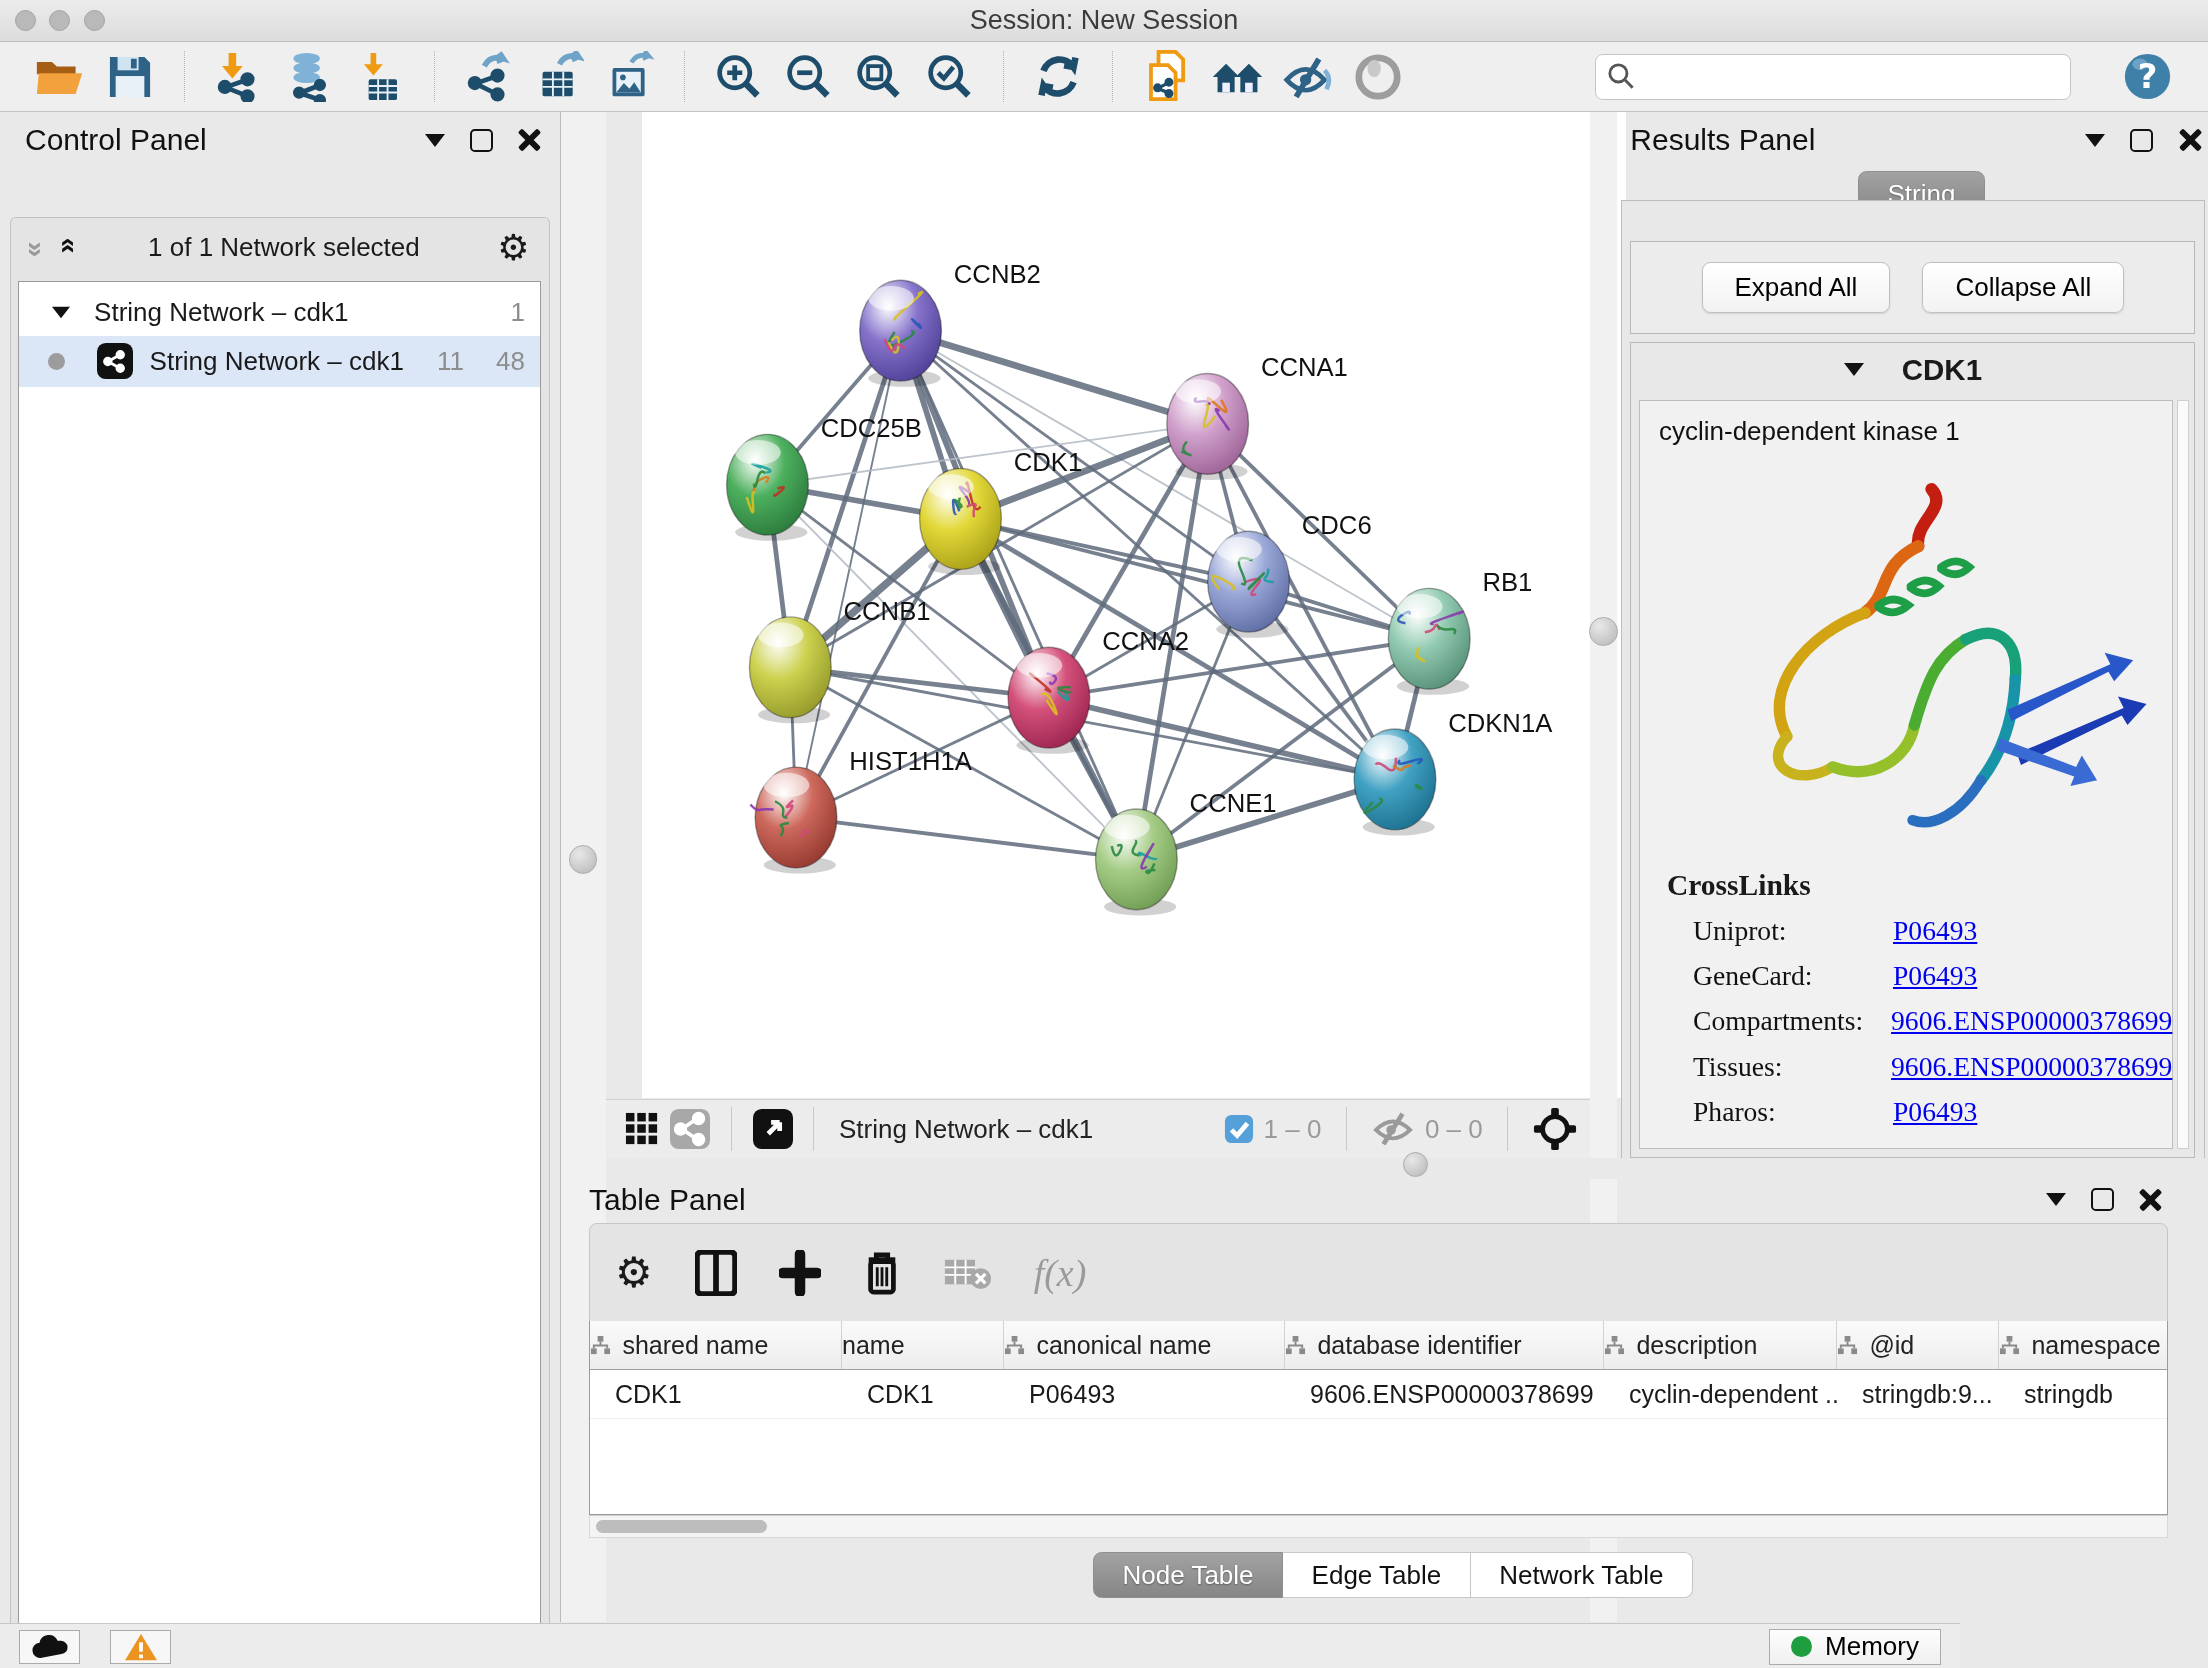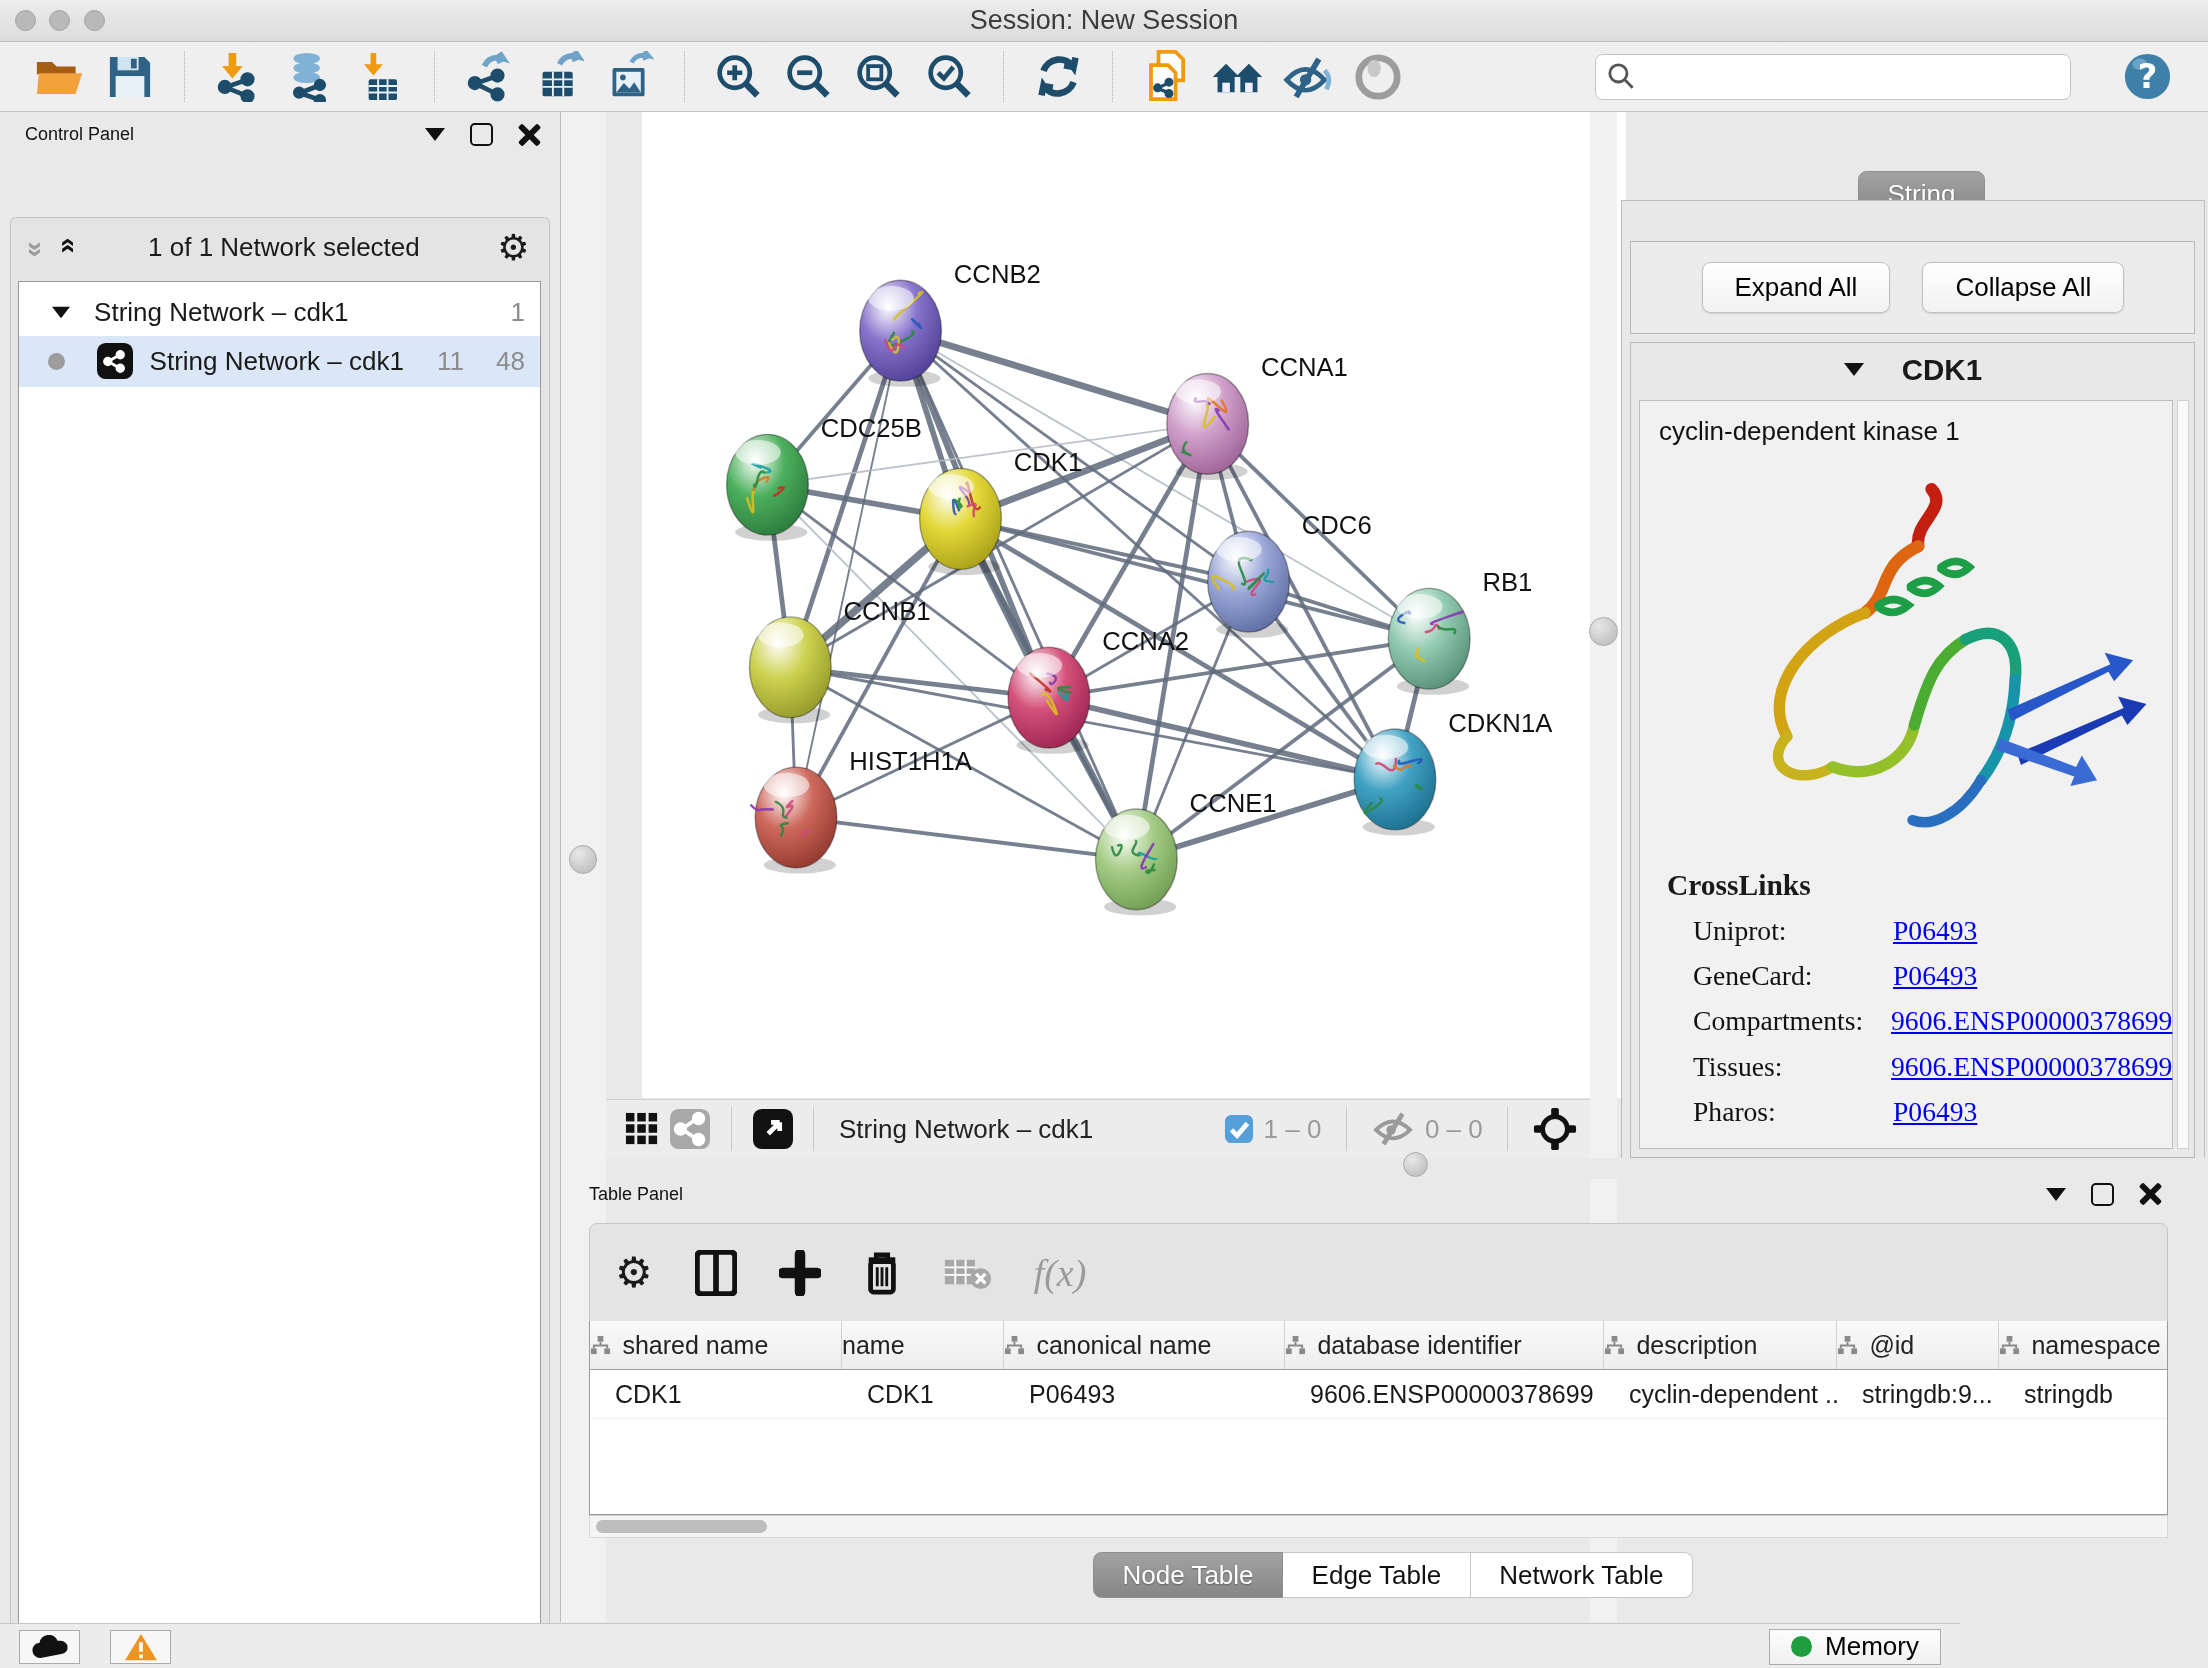--- a/index.html
+++ b/index.html
@@ -15,21 +15,21 @@
 
   
   .toolbar { left:0; top:42px; width:2208px; height:70px; background:#efefef; border-bottom:1px solid #c3c3c3; display:flex; align-items:center; padding:0 25px; }
   .tb-btn { width:55px; height:55px; display:flex; align-items:center; justify-content:center; background:none; border:none; margin:0 7.6px; }
   .tb-sep { width:0; height:51px; border-left:1.9px dotted #b3b3b3; margin:0 19px; }
   .tb-spacer { flex:1; }
   .searchbox { width:476px; height:46px; background:#fff; border:1.9px solid #c4c4c4; border-radius:7.6px; display:flex; align-items:center; padding:0 11.4px; margin-right:42px; }
   .searchbox input { border:none; outline:none; font-size:25px; flex:1; margin-left:9.5px; font-family:"Liberation Sans",sans-serif; background:transparent; }
 
   
-  .panel-head { display:flex; align-items:center; font-size:18px; color:#111; }
+  .panel-head { display:flex; align-items:center; font-size:30px; color:#111; }
   .ph-icons { margin-left:auto; display:flex; align-items:center; gap:25px; }
   .tri-down { width:0; height:0; border-left:10.5px solid transparent; border-right:10.5px solid transparent; border-top:13.3px solid #111; }
   .float-sq { width:23px; height:23px; border:2.9px solid #111; border-radius:4.8px; }
   .close-x { width:23px; height:23px; position:relative; }
   .close-x:before,.close-x:after { content:""; position:absolute; left:-1.9px; top:8.6px; width:27px; height:5.7px; background:#111; border-radius:1.9px; }
   .close-x:before { transform:rotate(45deg); } .close-x:after { transform:rotate(-45deg); }
 
   .tabbar { display:flex; }
   .tab { font-size:26px; padding:6.7px 28.5px; background:#fff; border:1px solid #c6c6c6; border-left-width:0; color:#111; }
   .tab:first-child { border-left-width:1px; border-radius:8.6px 0 0 8.6px; }
@@ -649,20 +649,28 @@
         </svg>
       </span>
   </span>
 </div>
 
 <div class="abs split-v" style="left:1590px; width:27px;">
   <div class="knob" style="left:-1px; top:505px;"></div>
 </div>
 
 <div class="abs results-panel">
+  <div class="panel-head rp-head">
+    <span>Results Panel</span>
+    <span class="ph-icons">
+      <span class="tri-down"></span>
+      <span class="float-sq"></span>
+      <span class="close-x"></span>
+    </span>
+  </div>
   <div class="rp-tab"><button class="tab single sel">String</button></div>
   <div class="rp-box">
     <div class="rp-btnbox">
       <button class="rp-btn">Expand All</button>
       <button class="rp-btn">Collapse All</button>
     </div>
     <div class="rp-section">
       <div class="rp-sec-head">
         <span class="tri-down"></span>
         <span>CDK1</span>

